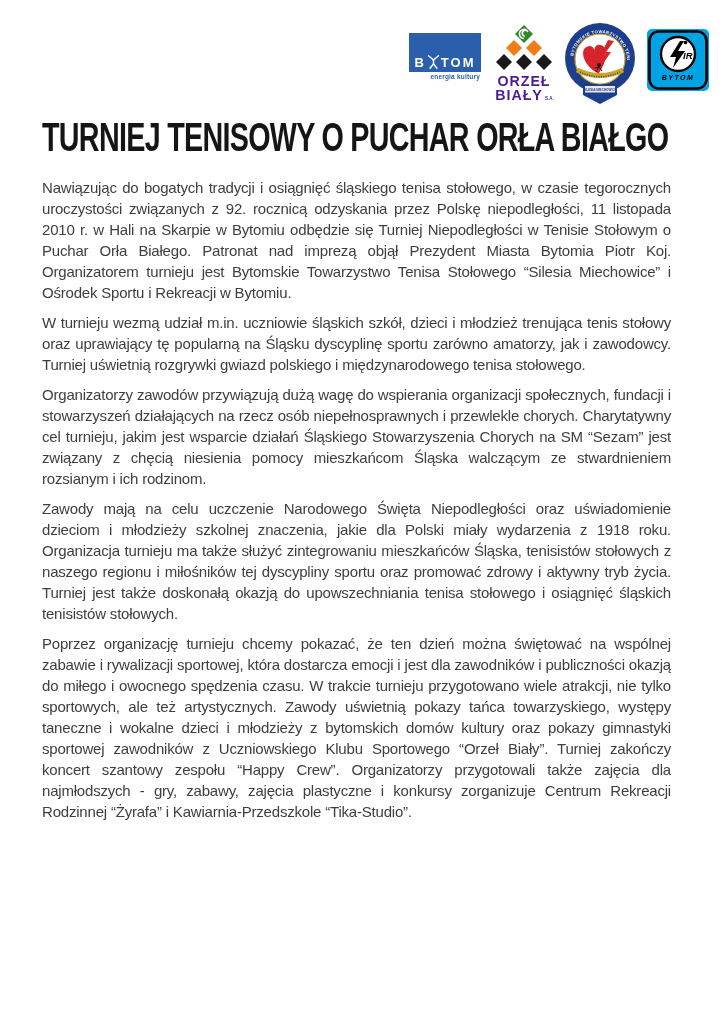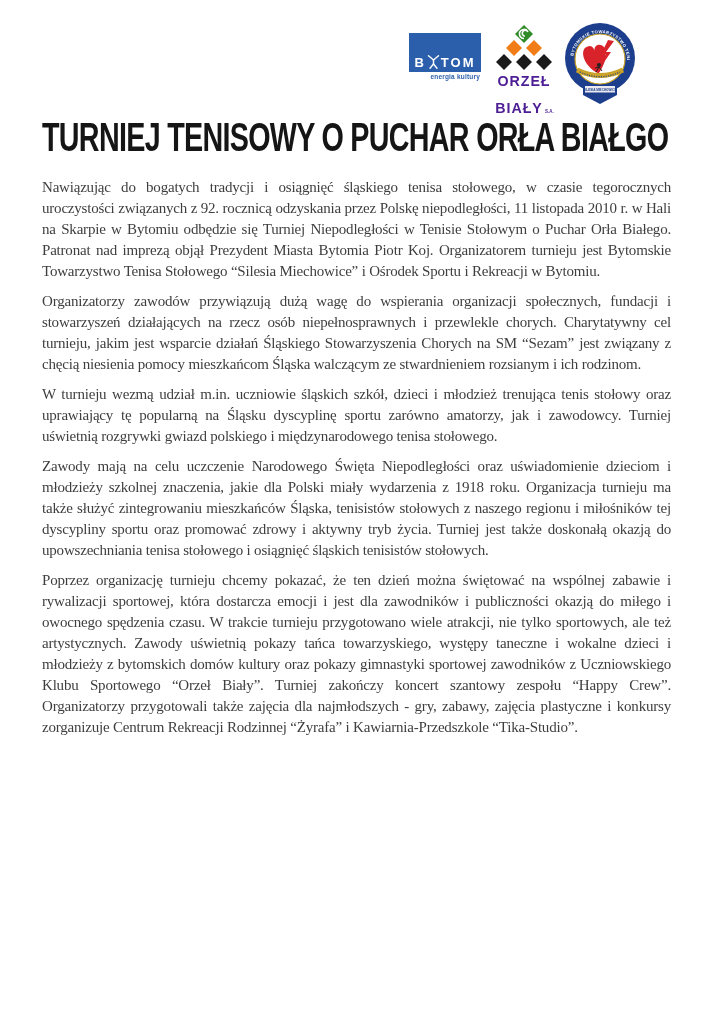--- a/index.html
+++ b/index.html
@@ -11,35 +11,35 @@
   #logo-bytom{left:409px;top:33px;width:72px;}
   .bytom-rect{width:72px;height:39px;background:#2c5fab;display:flex;align-items:flex-end;
               justify-content:center;gap:1px;padding-bottom:3px;box-sizing:border-box;}
   .bytom-rect .lt{color:#fff;font-weight:bold;font-size:13px;letter-spacing:2px;line-height:13px;}
   .bytom-caption{font-size:6.5px;color:#2c5fab;text-align:right;margin-top:1px;
                  padding-right:1px;letter-spacing:0.2px;font-weight:bold;}
 
   #logo-orzel{left:487px;top:24px;width:74px;text-align:center;color:#4c1d95;}
   .orzel-line{font-weight:bold;font-size:15px;line-height:13px;letter-spacing:1px;
               transform:scaleX(0.95);transform-origin:50% 0;}
-  .orzel-line2wrap{display:flex;justify-content:center;align-items:baseline;gap:1px;margin-top:14px;}
+  .orzel-line2wrap{display:flex;justify-content:center;align-items:baseline;gap:1px;margin-top:1px;}
   .orzel-sa{font-size:4.5px;font-weight:bold;}
 
   #logo-silesia{left:562px;top:22px;}
   #logo-osir{left:647px;top:29px;}
 
   
   .title{position:absolute;left:42px;top:116px;margin:0;font-size:41px;line-height:42px;
          font-weight:bold;color:#151515;letter-spacing:-1px;white-space:nowrap;
          transform:scaleX(0.70);transform-origin:0 50%;}
 
   
   .article{position:absolute;left:42px;top:177px;width:641px;color:#3e3e3e;
            font-size:15px;line-height:21px;text-align:justify;letter-spacing:-0.2px;}
-  .article p{margin:0 12px 9px 0;font-family:Liberation Serif, serif;}
+  .article p{margin:0 12px 9px 0;}
 </style>
 </head>
 <body>
 
 <div class="page">
 
   <div class="logo" id="logo-bytom">
     <div class="bytom-rect">
       <span class="lt">B</span>
       <svg width="13" height="14" viewBox="0 0 13 14">
@@ -95,24 +95,35 @@
       <path d="M37 45 l-3 5 M37 45 l3 4 M37 45 l-4 1" stroke="#222222" stroke-width="1" fill="none"></path>
 
       <path d="M 15 48 Q 38 59 61 48" stroke="#c9a227" stroke-width="5" fill="none"></path>
       <path d="M 18 50 Q 38 59.5 58 50" stroke="#1c3e8d" stroke-width="1.3" fill="none" stroke-dasharray="1,1.4"></path>
 
       <rect x="23" y="64" width="30" height="6.5" fill="#e9e9ef"></rect>
       <text x="38" y="69" font-size="3.1" fill="#1c3e8d" text-anchor="middle" font-weight="bold">SILESIA MIECHOWICE</text>
     </svg>
   </div>
 
+  <div class="logo" id="logo-osir">
+    <svg width="62" height="62" viewBox="0 0 62 62">
+      <rect x="0" y="0" width="62" height="62" rx="5" fill="#00a3e4"></rect>
+      <rect x="2.5" y="2.5" width="57" height="57" rx="9" fill="none" stroke="#000000" stroke-width="2.6"></rect>
+      <circle cx="31" cy="25" r="17" fill="#ffffff" stroke="#000000" stroke-width="2.4"></circle>
+      <polygon points="33,12 23,28 29,28 26,39 38,22 31,22 37,12" fill="#000000"></polygon>
+      <circle cx="38.5" cy="13.5" r="1.8" fill="#000000"></circle>
+      <text x="36" y="30" font-size="9.5" font-weight="bold" font-style="italic" fill="#000000">IR</text>
+      <text x="31" y="51" font-size="7" font-weight="bold" font-style="italic" fill="#000000" text-anchor="middle" letter-spacing="1.5">BYTOM</text>
+    </svg>
+  </div>
 
   <h1 class="title">TURNIEJ TENISOWY O PUCHAR ORŁA BIAŁGO</h1>
 
   <div class="article">
     <p>Nawiązując do bogatych tradycji i osiągnięć śląskiego tenisa stołowego, w czasie tegorocznych uroczystości związanych z 92. rocznicą odzyskania przez Polskę niepodległości, 11 listopada 2010 r. w Hali na Skarpie w Bytomiu odbędzie się Turniej Niepodległości w Tenisie Stołowym o Puchar Orła Białego. Patronat nad imprezą objął Prezydent Miasta Bytomia Piotr Koj. Organizatorem turnieju jest Bytomskie Towarzystwo Tenisa Stołowego “Silesia Miechowice” i Ośrodek Sportu i Rekreacji w Bytomiu.</p>
+    <p>W turnieju wezmą udział m.in. uczniowie śląskich szkół, dzieci i młodzież trenująca tenis stołowy oraz uprawiający tę popularną na Śląsku dyscyplinę sportu zarówno amatorzy, jak i zawodowcy. Turniej uświetnią rozgrywki gwiazd polskiego i międzynarodowego tenisa stołowego.</p>
     <p>Organizatorzy zawodów przywiązują dużą wagę do wspierania organizacji społecznych, fundacji i stowarzyszeń działających na rzecz osób niepełnosprawnych i przewlekle chorych. Charytatywny cel turnieju, jakim jest wsparcie działań Śląskiego Stowarzyszenia Chorych na SM “Sezam” jest związany z chęcią niesienia pomocy mieszkańcom Śląska walczącym ze stwardnieniem rozsianym i ich rodzinom.</p>
-    <p>W turnieju wezmą udział m.in. uczniowie śląskich szkół, dzieci i młodzież trenująca tenis stołowy oraz uprawiający tę popularną na Śląsku dyscyplinę sportu zarówno amatorzy, jak i zawodowcy. Turniej uświetnią rozgrywki gwiazd polskiego i międzynarodowego tenisa stołowego.</p>
     <p>Zawody mają na celu uczczenie Narodowego Święta Niepodległości oraz uświadomienie dzieciom i młodzieży szkolnej znaczenia, jakie dla Polski miały wydarzenia z 1918 roku. Organizacja turnieju ma także służyć zintegrowaniu mieszkańców Śląska, tenisistów stołowych z naszego regionu i miłośników tej dyscypliny sportu oraz promować zdrowy i aktywny tryb życia. Turniej jest także doskonałą okazją do upowszechniania tenisa stołowego i osiągnięć śląskich tenisistów stołowych.</p>
     <p>Poprzez organizację turnieju chcemy pokazać, że ten dzień można świętować na wspólnej zabawie i rywalizacji sportowej, która dostarcza emocji i jest dla zawodników i publiczności okazją do miłego i owocnego spędzenia czasu. W trakcie turnieju przygotowano wiele atrakcji, nie tylko sportowych, ale też artystycznych. Zawody uświetnią pokazy tańca towarzyskiego, występy taneczne i wokalne dzieci i młodzieży z bytomskich domów kultury oraz pokazy gimnastyki sportowej zawodników z Uczniowskiego Klubu Sportowego “Orzeł Biały”. Turniej zakończy koncert szantowy zespołu “Happy Crew”. Organizatorzy przygotowali także zajęcia dla najmłodszych - gry, zabawy, zajęcia plastyczne i konkursy zorganizuje Centrum Rekreacji Rodzinnej “Żyrafa” i Kawiarnia-Przedszkole “Tika-Studio”.</p>
   </div>
 
 </div>
 
 </body></html>

